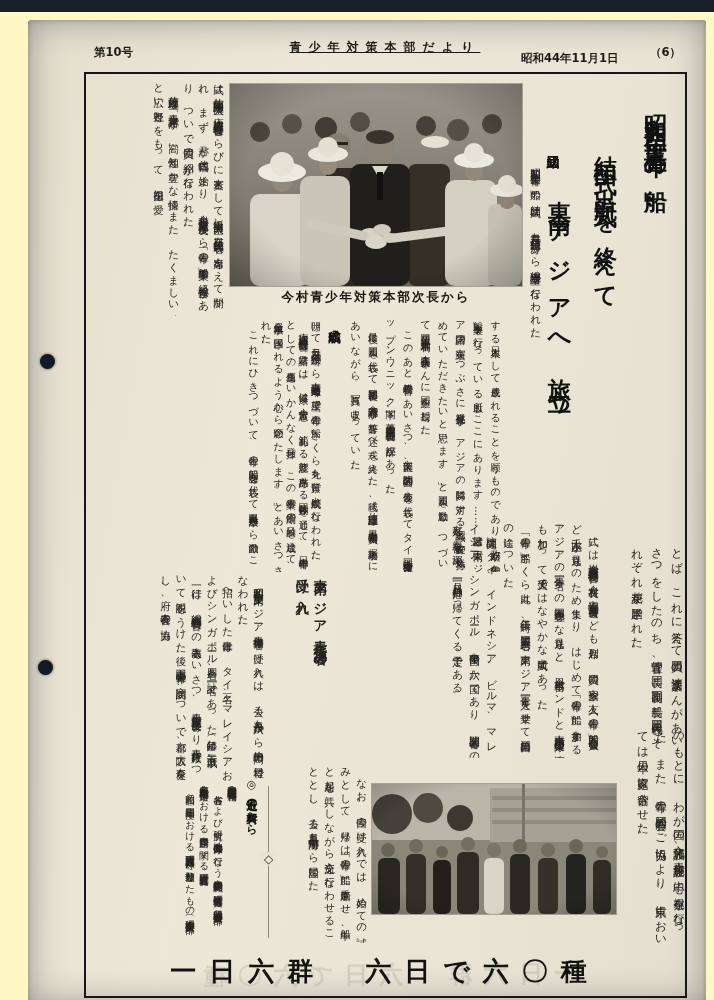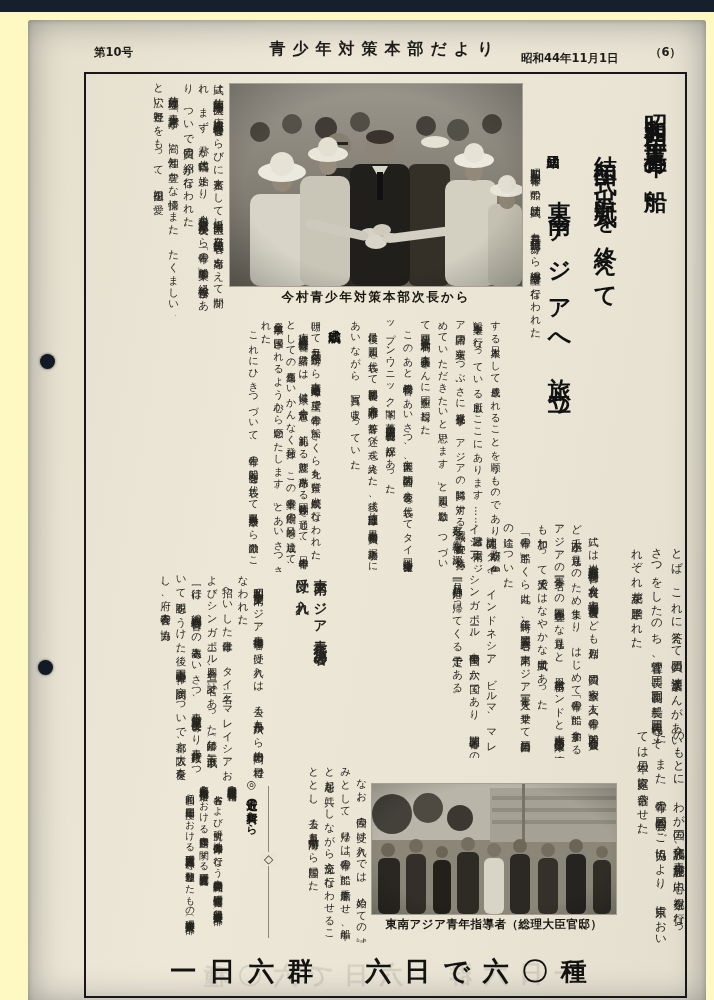--- a/index.html
+++ b/index.html
@@ -5,21 +5,21 @@
   html,body{margin:0;padding:0;background:#16202c;}
   #page{position:relative;width:714px;height:1000px;margin:12px auto;background:#fef9c3;overflow:hidden;
         font-family:"DejaVu Sans","Liberation Sans",sans-serif;color:#26241f;}
   #paper{position:absolute;left:28px;top:8px;width:678px;height:984px;border-radius:3px;
          background:linear-gradient(100deg,#e4dfcd 0%,#ece7d7 35%,#e9e4d4 70%,#e3decd 100%);
          box-shadow:inset 0 0 34px rgba(15,22,33,.38), inset 0 0 5px rgba(15,22,33,.25);}
   .hole{position:absolute;width:15px;height:15px;border-radius:50%;background:#111a25;box-shadow:0 0 3px rgba(0,0,0,.6);}
   
   .mast{position:absolute;white-space:nowrap;color:#1d1b17;}
   #mast-issue{left:94px;top:33px;font-size:11.5px;font-weight:600;}
-  #mast-title{left:84px;top:27px;width:602px;text-align:center;font-size:16px;font-weight:700;letter-spacing:7px;}
+  #mast-title{left:84px;top:27px;width:602px;text-align:center;font-size:12px;font-weight:700;letter-spacing:7px;text-decoration:underline;}
   #mast-date{left:521px;top:39px;font-size:11.5px;font-weight:700;}
   #mast-page{left:650px;top:33px;font-size:11.5px;font-weight:600;}
   
   #frame{position:absolute;left:84px;top:60px;width:599px;height:922px;border:2.5px solid #17171a;}
   
   .v{writing-mode:vertical-rl;text-orientation:mixed;position:absolute;overflow:hidden;}
   .pre{white-space:pre-line;}
   .hl{font-weight:700;color:#111;}
   #hl1{left:641px;top:84px;height:360px;font-size:23px;letter-spacing:5px;}
   #hl2{left:591px;top:126px;height:370px;font-size:23px;letter-spacing:8px;}
@@ -212,21 +212,20 @@
         <rect x="138" y="70" width="20" height="60" rx="6" fill="#2c2924"></rect>
       <circle cx="176" cy="66" r="7" fill="#736d5f"></circle>
         <rect x="166" y="74" width="20" height="56" rx="6" fill="#35312a"></rect>
       <circle cx="204" cy="62" r="7" fill="#6b6557"></circle>
         <rect x="194" y="70" width="20" height="60" rx="6" fill="#262420"></rect>
       <circle cx="230" cy="68" r="6" fill="#716b5d"></circle>
         <rect x="221" y="76" width="18" height="54" rx="6" fill="#302d27"></rect>
     </g>
     <rect width="244" height="130" fill="url(#vig2)"></rect>
   </svg>
-  <div id="photo2-cap">東南アジア青年指導者（総理大臣官邸）</div>
 
   <div class="v" id="blockO">
     <div class="sec-head" id="shiryo-head">◎最近の資料から</div>
     <div class="item txt">青少年問題研究調査季報（創刊号）</div>
     <div class="item txt">　各省および研究所、地方公共団体等の行なう青少年問題関係の研究調査情報を収録〔総理府青少年対策本部〕</div>
     <div class="item txt">各都道府県・政令指定都市における青少年問題に関する研究調査題目一覧</div>
     <div class="item txt">　昭和四〇～四三年度間における研究調査題目一四八件を分類整理したもの〔総理府青少年対策本部〕</div>
   </div>
 
   <div id="col-rule"></div>

